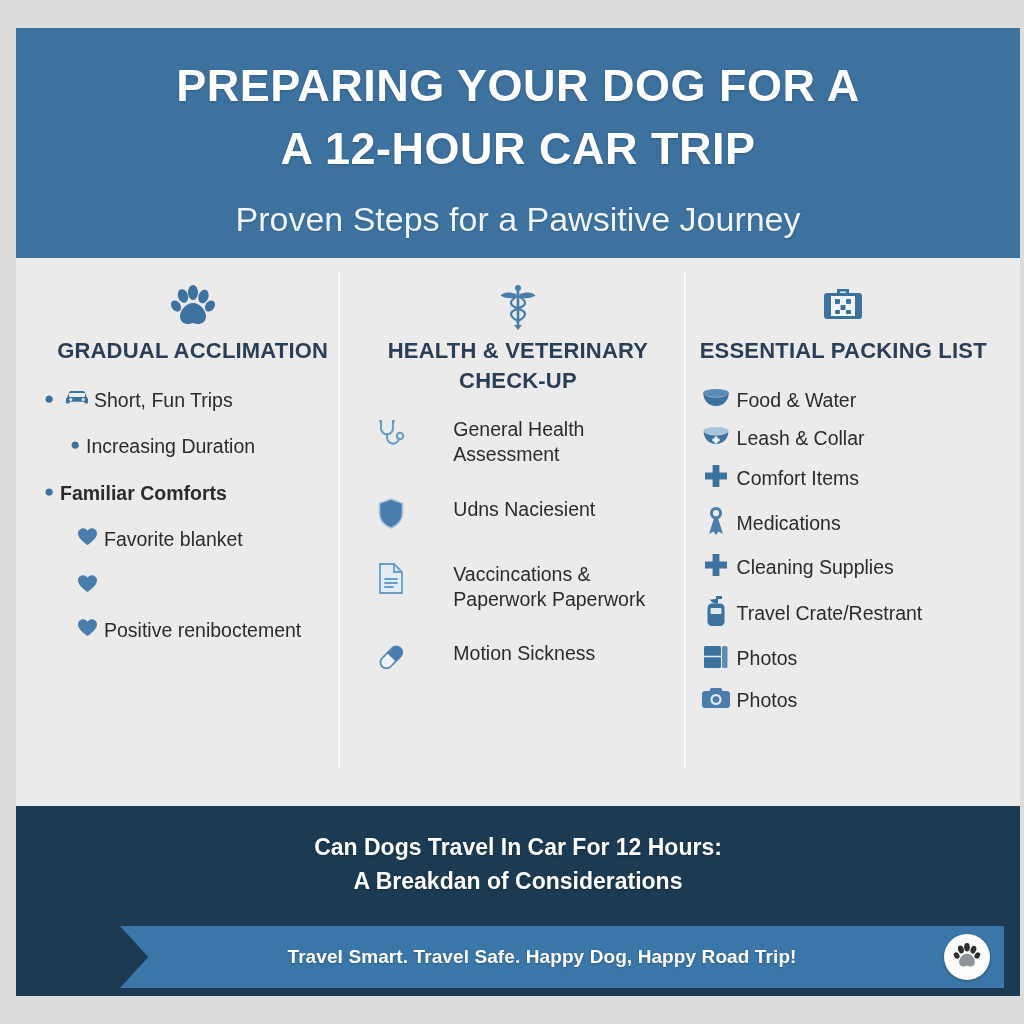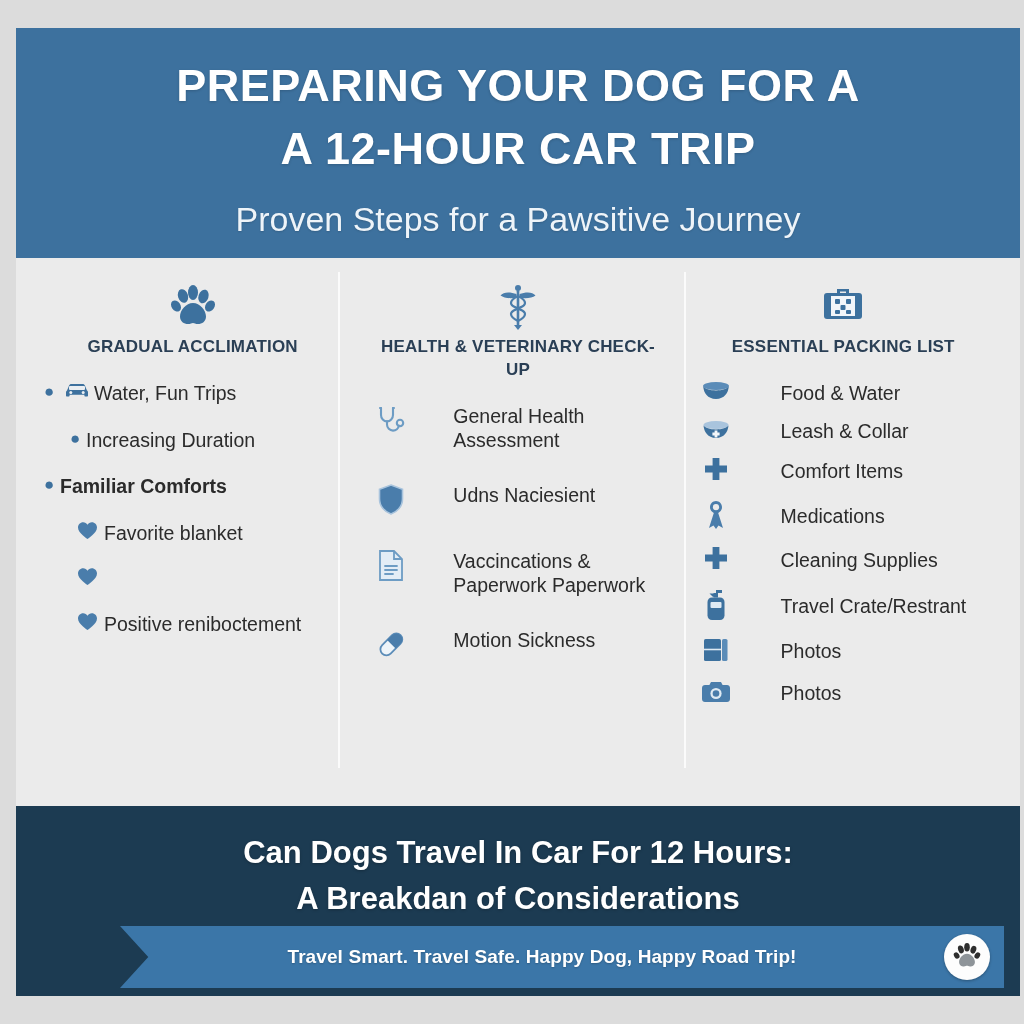--- a/index.html
+++ b/index.html
@@ -70,21 +70,21 @@
   .col { width: 33.33%; padding: 0 14px; }
   .col-icon {
     text-align: center;
     height: 46px;
     margin-bottom: 6px;
   }
   .col-icon svg { display: inline-block; vertical-align: top; }
   .col-title {
     text-align: center;
     color: #2a3f55;
-    font-size: 17px;
+    font-size: 22px;
     font-weight: bold;
     letter-spacing: 0.2px;
     line-height: 1.35;
     margin-bottom: 16px;
   }
 
   .col-list { list-style: none; margin-top: 22px; }
 
   .li {
     display: flex;
@@ -113,34 +113,34 @@
   .c1 .ico-slot { flex: 0 0 auto; width: 34px; }
   .c1 .indent-1 { padding-left: 26px; }
   .c1 .indent-2 { padding-left: 42px; }
   .c1 .bold { font-weight: bold; }
 
   
   .c2 .li { margin-bottom: 30px; align-items: flex-start; gap: 40px; }
   .c2 .ico-slot { flex: 0 0 auto; width: 44px; padding-top: 1px; }
 
   
-  .c3 .li { margin-bottom: 13px; align-items: center; gap: 44px; }
+  .c3 .li { margin-bottom: 13px; align-items: center; }
   .c3 .ico-slot { flex: 0 0 auto; width: 42px; text-align: center; }
 
   
   .footer {
     background: #1c3b52;
     height: 190px;
     padding: 24px 30px 16px 30px;
     text-align: center;
     position: relative;
   }
   .footer-title {
     color: #ffffff;
-    font-size: 31px;
+    font-size: 23px;
     font-weight: bold;
     line-height: 1.48;
     text-shadow: 0 1px 3px rgba(0,0,0,0.25);
   }
   .footer-title .line2 { display: block; }
 
   .ribbon-wrap {
     position: absolute;
     left: 104px;
     right: 16px;
@@ -217,21 +217,21 @@
           <span class="ico-slot glyph">
             <svg width="26" height="18" viewBox="0 0 26 18">
               <g fill="#3d719e">
                 <path d="M3 9.5l2-4.8C5.4 3.7 6.3 3 7.4 3h11.2c1.1 0 2 .7 2.4 1.7l2 4.8c.6.3 1 1 1 1.7v3.3c0 .6-.5 1-1 1h-1.6c-.6 0-1-.4-1-1v-.8H5.6v.8c0 .6-.5 1-1 1H3c-.6 0-1-.4-1-1v-3.3c0-.7.4-1.4 1-1.7z"></path>
                 <rect x="5" y="5" width="16" height="4" rx="1" fill="#eaeef2"></rect>
                 <circle cx="6.8" cy="11.6" r="1.5" fill="#eaeef2"></circle>
                 <circle cx="19.2" cy="11.6" r="1.5" fill="#eaeef2"></circle>
               </g>
             </svg>
           </span>
-          <span class="txt">Water, Fun Trips</span>
+          <span class="txt">Short, Fun Trips</span>
         </li>
 
         <li class="li indent-1">
           <span class="bullet">●</span>
           <span class="txt">Increasing Duration</span>
         </li>
 
         <li class="li">
           <span class="bullet">●</span>
           <span class="txt bold">Familiar Comforts</span>

